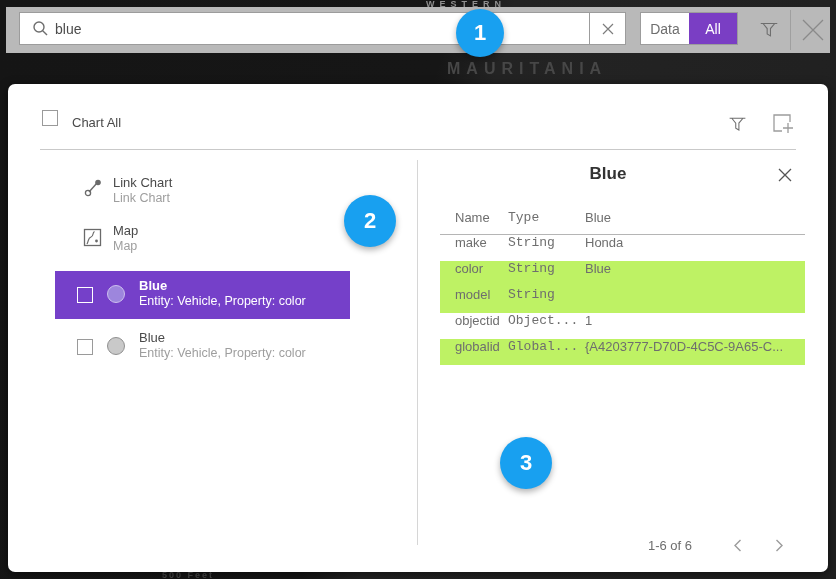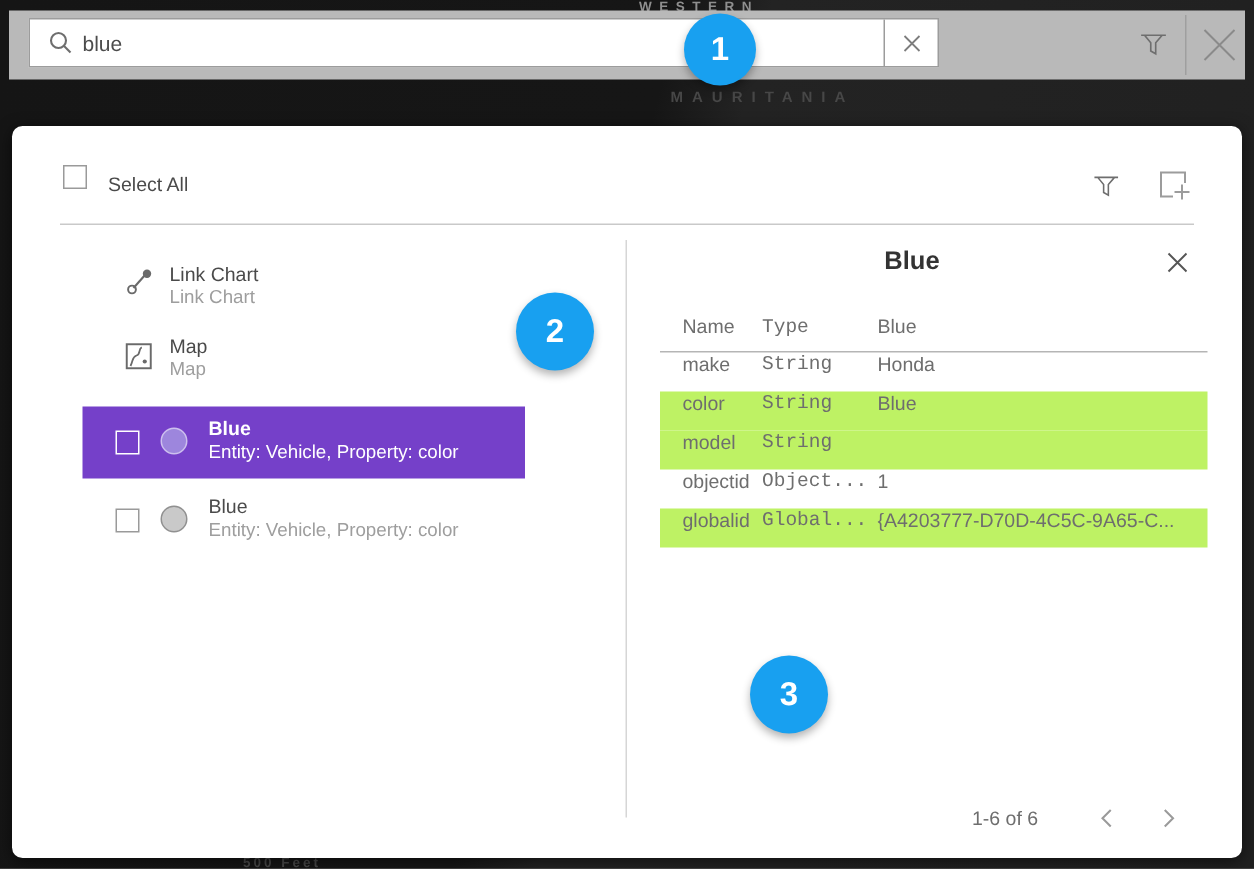--- a/index.html
+++ b/index.html
@@ -2,21 +2,21 @@
 <html><head>
 <meta charset="utf-8">
 <style>
   html,body{margin:0;padding:0;background:#101010;}
   *{box-sizing:border-box;font-family:"Liberation Sans","DejaVu Sans",sans-serif;}
   #stage{position:relative;width:836px;height:579px;overflow:hidden;
          background:linear-gradient(105deg,#151515 0%,#161616 46%,#232323 52%,#202020 100%);}
   .abs{position:absolute;}
 
   
-  .map-label{color:#474747;font-weight:bold;letter-spacing:6px;font-size:10px;white-space:nowrap;}
+  .map-label{color:#474747;font-weight:bold;letter-spacing:6px;font-size:16px;white-space:nowrap;}
   .map-label-top{color:#8f8f8f;font-size:9px;letter-spacing:5px;}
   .map-label-bottom{color:#4a4a4a;font-size:9px;letter-spacing:2px;}
 
   
   #topbar{left:6px;top:7px;width:824px;height:46px;background:#b9b9b9;z-index:3;}
   #search-box{left:13px;top:5px;width:607px;height:33px;background:#fff;border:1px solid #9c9c9c;display:flex;align-items:center;}
   #search-text{flex:1;border:0;outline:none;font-size:14px;color:#4c4c4c;padding:0 6px;background:transparent;}
   #search-clear{width:36px;height:100%;border-left:1px solid #9c9c9c;display:flex;align-items:center;justify-content:center;cursor:pointer;}
   #segmented{left:634px;top:5px;width:98px;height:33px;background:#fff;border:1px solid #9c9c9c;display:flex;}
   .seg-opt{flex:1;display:flex;align-items:center;justify-content:center;font-size:14px;color:#6e6e6e;cursor:pointer;}
@@ -85,20 +85,24 @@
       <input id="search-text" value="blue" style="">
       <div id="search-clear">
         <span>
           <svg width="12" height="12" viewBox="0 0 12 12">
               <path d="M1 1 L11 11 M11 1 L1 11" stroke="#7d7d7d" stroke-width="1.2"></path>
             </svg>
         </span>
       </div>
     </div>
 
+    <div id="segmented" class="abs">
+      <div class="seg-opt">Data</div>
+      <div class="seg-opt sel">All</div>
+    </div>
 
     <div id="topbar-filter" class="abs">
       <span>
         <svg width="22" height="22" viewBox="0 0 24 24">
             <path d="M3 6 H21 M5.5 6 L10 11.5 V17.5 L13.6 19.5 V11.5 L18.3 6" fill="none" stroke="#6e6e6e" stroke-width="1.2"></path>
           </svg>
       </span>
     </div>
     <div id="topbar-divider" class="abs"></div>
     <div id="topbar-close" class="abs">
@@ -106,21 +110,21 @@
         <svg width="26" height="26" viewBox="0 0 26 26">
             <path d="M3 3 L23 23 M23 3 L3 23" stroke="#8a8a8a" stroke-width="1.3"></path>
           </svg>
       </span>
     </div>
   </div>
 
   <div id="panel" class="abs">
 
     <div class="abs checkbox" style="left:34px;top:26px;"></div>
-    <div id="select-all-label" class="abs">Select All</div>
+    <div id="select-all-label" class="abs">Chart All</div>
 
     <div id="panel-filter" class="abs">
       <span>
         <svg width="21" height="21" viewBox="0 0 24 24">
             <path d="M3 6 H21 M5.5 6 L10 11.5 V17.5 L13.6 19.5 V11.5 L18.3 6" fill="none" stroke="#6e6e6e" stroke-width="1.2"></path>
           </svg>
       </span>
     </div>
     <div id="panel-add" class="abs">
       <span>

